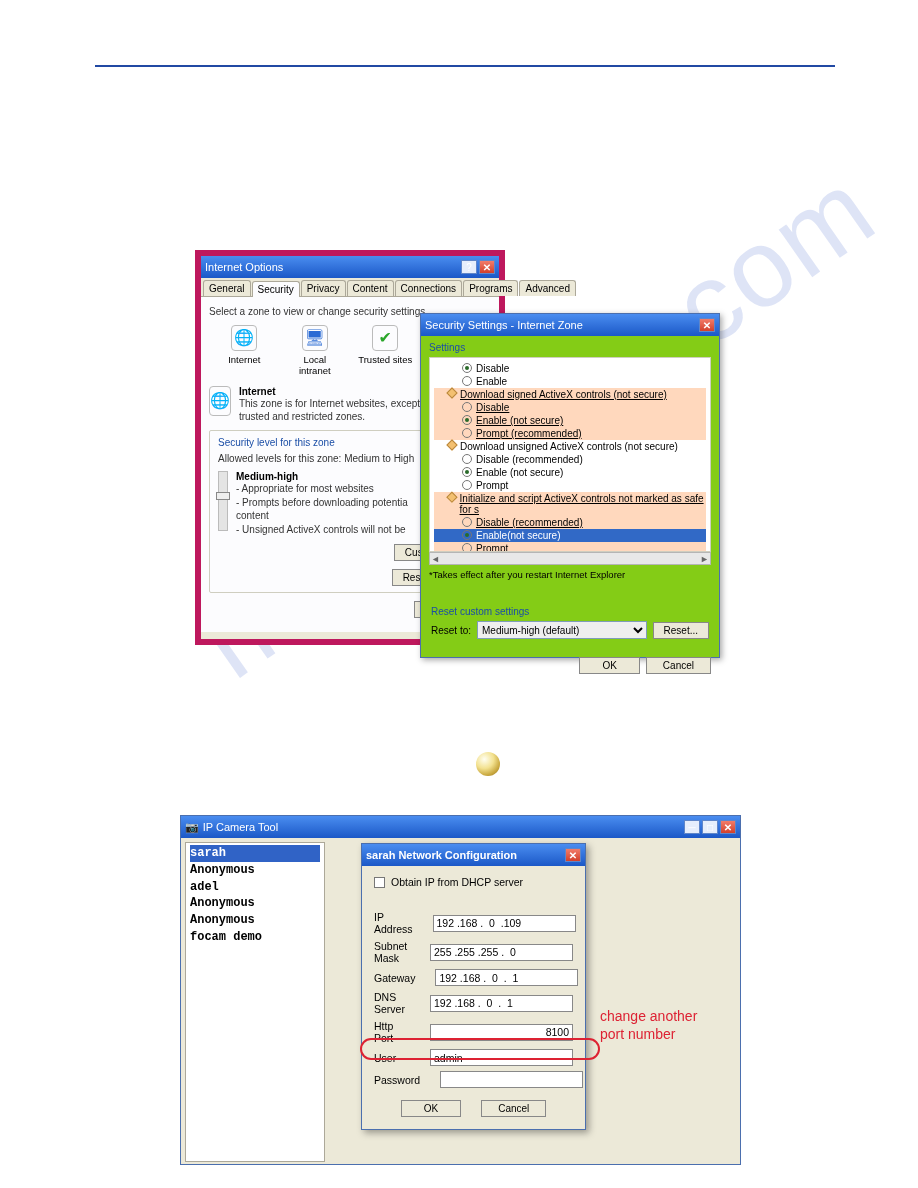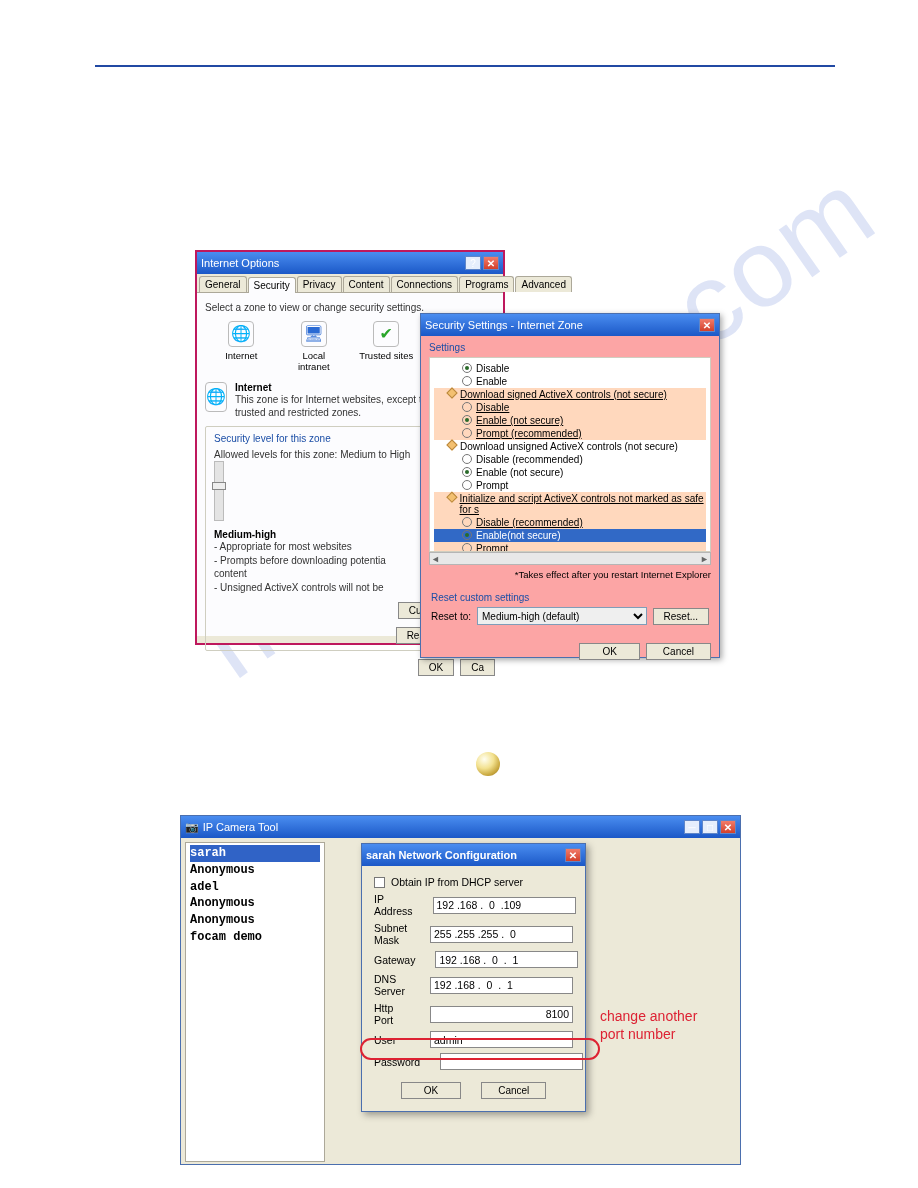--- a/index.html
+++ b/index.html
@@ -19,21 +19,21 @@
   }
   .stack {
     position: absolute;
     top: 250px; left: 195px;
     width: 560px; height: 400px;
   }
   
   .io-win {
     position: absolute; top: 0; left: 0;
     width: 310px; height: 395px;
-    background: #ece9d8; border: 2px solid #be185d;
+    background: #ece9d8; border: 6px solid #be185d;
     font-size: 10px;
   }
   .io-title {
     height: 22px; background: linear-gradient(#4a8df0,#1b58c7);
     color:#fff; display:flex; align-items:center; justify-content:space-between;
     padding:0 4px; font-size:11px;
   }
   .title-btns { display:flex; gap:2px; }
   .tb { width:16px; height:14px; background:#e6eefc; border:1px solid #5f86c9;
         display:flex; align-items:center; justify-content:center; font-size:10px;}
@@ -45,42 +45,42 @@
   .tab.active { background:#fcfcfe; position:relative; top:1px;}
   .io-body { padding:8px; background:#fcfcfe; height:calc(100% - 48px);}
   .zone-row { display:flex; justify-content:space-around; margin:6px 0 10px 0;}
   .zone { display:flex; flex-direction:column; align-items:center; font-size:9.5px; width:56px; text-align:center;}
   .zone-icon { width:26px;height:26px;border:1px solid #bbb;border-radius:4px;margin-bottom:3px;
                display:flex;align-items:center;justify-content:center;font-size:16px;}
   .globe{color:#2b6bd4;} .check{color:#2aa62a;} .red{color:#d33;}
   .group { border:1px solid #cfcec0; border-radius:2px; padding:6px 8px; margin-top:6px;}
   .group-title { color:#1b4ea6; font-size:10px; margin-bottom:4px;}
   .desc {font-size:10px; color:#333; line-height:1.35;}
-  .slider { display:flex; gap:8px; flex-direction:column;}
+  .slider { display:flex; gap:8px; margin-top:6px;}
   .track { width:10px; height:60px; background:#e4e4e4; border:1px solid #bbb; position:relative;}
   .knob { position:absolute; top:20px; left:-3px; width:14px; height:8px; background:#eee; border:1px solid #888;}
   .btn { background:#ece9d8; border:1px solid #888; padding:2px 10px; font-size:10px;}
   .btnrow{display:flex;justify-content:flex-end;gap:6px;margin-top:8px;}
   
   .ss-win {
     position:absolute; top:63px; left:225px; width:300px; height:345px;
-    background:#fca5a5; border:1px solid #4b6fae;
+    background:#84cc16; border:1px solid #4b6fae;
     box-shadow:2px 2px 6px rgba(0,0,0,.35);
     font-size:10px;
   }
   .ss-body{ padding:6px 8px 8px;}
   .settings-box{border:1px solid #cfcec0;background:#fff;height:195px;padding:4px 4px 0 4px; overflow:hidden;}
   .tree-line{display:flex;align-items:flex-start;gap:4px;padding:1px 0;}
   .indent1{padding-left:14px;} .indent2{padding-left:28px;}
   .hl-orange{background:#ffd8bd;text-decoration:underline;} .hl-blue{background:#3169c6;color:#fff;}
   .diamond{width:8px;height:8px;background:#f3c070;border:1px solid #b8863c; transform:rotate(45deg);}
   .r{width:10px;height:10px;border:1px solid #777;border-radius:50%;display:inline-block;position:relative;}
   .r.sel::after{content:'';position:absolute;top:2px;left:2px;width:4px;height:4px;background:#2a6b2a;border-radius:50%;}
   .scroll-h{height:13px;background:#e8e8e8;border:1px solid #b5b5b5;display:flex;align-items:center;justify-content:space-between;font-size:9px;color:#666;padding:0 1px;}
-  .note{font-size:9.5px;margin:4px 0 8px;text-align:right;}
+  .note{font-size:9.5px;margin:4px 0 22px;}
   .reset-box{padding:4px 2px 0;}
   .rb-title{color:#1b4ea6;font-size:10px;}
   .reset-row{display:flex;align-items:center;gap:6px;margin-top:4px;}
   .reset-row select{flex:1;font-size:10px;border:1px solid #7f9db9;height:18px;}
   
   .gold-ball{position:absolute; top:752px; left:476px; width:24px;height:24px;border-radius:50%;
              background:radial-gradient(circle at 35% 30%,#fffef1,#f3e291 40%,#c9a83f 70%,#8a6a1e);}
   
   .ipc-win{position:absolute;top:815px;left:180px;width:561px;height:350px;
            border:1px solid #4b6fae;background:#ece9d8;}
@@ -88,21 +88,21 @@
              display:flex;align-items:center;justify-content:space-between;padding:0 4px;font-size:11px;}
   .ipc-inner{position:relative;height:calc(100% - 22px);}
   .cam-list{position:absolute;top:4px;left:4px;width:140px;height:320px;background:#fff;border:1px solid #aca899;
             font-family:"Courier New",monospace;font-size:12px;font-weight:bold;padding:2px 4px;line-height:1.4;}
   .cam-list .sel{background:#3063c6;color:#fff;}
   
   .dlg{position:absolute;top:5px;left:180px;width:225px;background:#ece9d8;border:1px solid #4b6fae;
        box-shadow:3px 3px 7px rgba(0,0,0,.35);}
   .dlg-body{padding:10px 12px 12px;}
   .dlg-body label{font-size:10.5px;}
-  .chk-row{display:flex;align-items:center;gap:6px;margin-bottom:5px;}
+  .chk-row{display:flex;align-items:center;gap:6px;margin-bottom:23px;}
   .chk{width:11px;height:11px;border:1px solid #777;background:#fff;}
   .frow{display:flex;align-items:center;gap:20px;margin:5px 0;}
   .frow .fl{width:70px;font-size:10.5px;}
   .frow input{flex:1;font-size:10.5px;border:1px solid #888;height:17px;padding:0 3px;background:#fff;}
   .port-ring{position:absolute;border:2px solid #d23; border-radius:14px; width:240px;height:22px;
              top:172px;left:-2px; pointer-events:none;}
   .annot{position:absolute;top:1008px;left:600px;color:#d23;font-size:14px;line-height:1.25;}
   
   .watermark{position:absolute;top:360px;left:140px;font-size:110px;color:rgba(90,120,210,.20);
              transform:rotate(-35deg);font-family:Arial,Helvetica,sans-serif;pointer-events:none;

